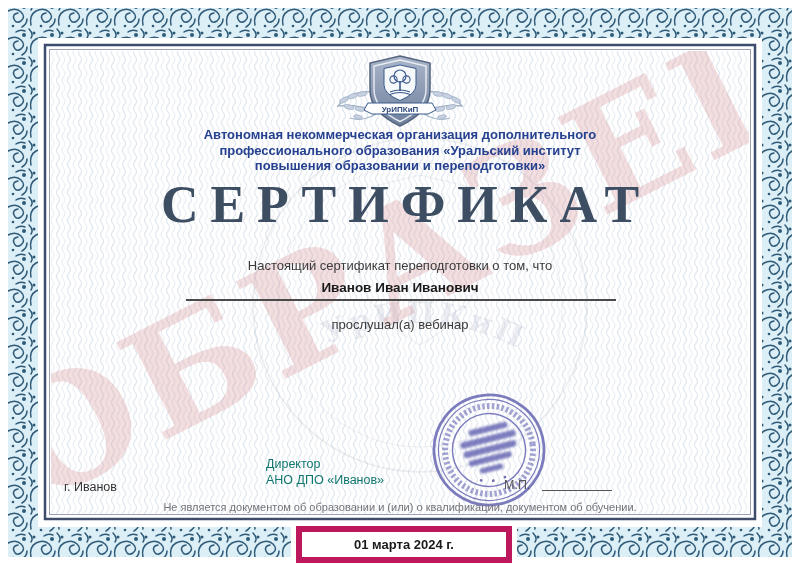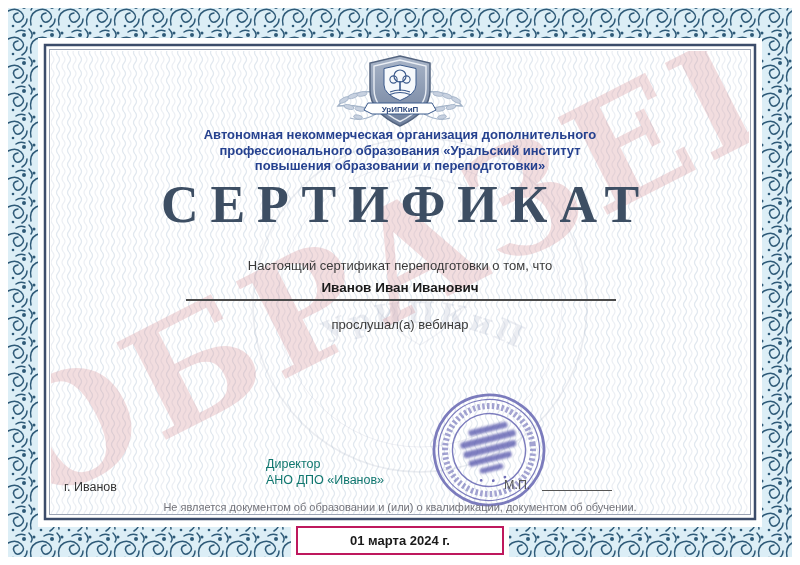--- a/index.html
+++ b/index.html
@@ -21,21 +21,21 @@
   .action-line{top:317px;font-size:13px;color:#3a3a3a;}
   .topic{top:343px;font-size:13.5px;font-weight:bold;color:#1f1f1f;line-height:19px;}
   .stamp-wrap{left:429px;top:390px;width:120px;height:120px;}
   .director{left:266px;top:457px;font-size:12.5px;color:#0f766e;line-height:15.5px;}
   .city{left:64px;top:480px;font-size:12.5px;color:#333;}
   .mp-label{left:504px;top:478px;font-size:12.5px;color:#555;}
   .sig-line{left:542px;top:490px;width:70px;border-top:1.5px solid #555;height:0;}
   .disclaimer{top:501px;font-size:11px;color:#73737a;}
   .date-box{
     left:296px;top:526px;width:204px;height:25px;z-index:3;
-    background:#fff;border:2px solid #be185d;box-shadow:0 0 0 5px #fff;
+    background:#fff;border:6px solid #be185d;box-shadow:0 0 0 5px #fff;
     text-align:center;line-height:25px;font-size:13px;font-weight:bold;color:#1a1a1a;
   }
   .logo-wrap{left:322px;top:54px;width:156px;height:74px;}
 </style>
 </head>
 <body>
 
 <div class="page">
 
   <svg class="bg-svg" width="800" height="565" viewBox="0 0 800 565">

